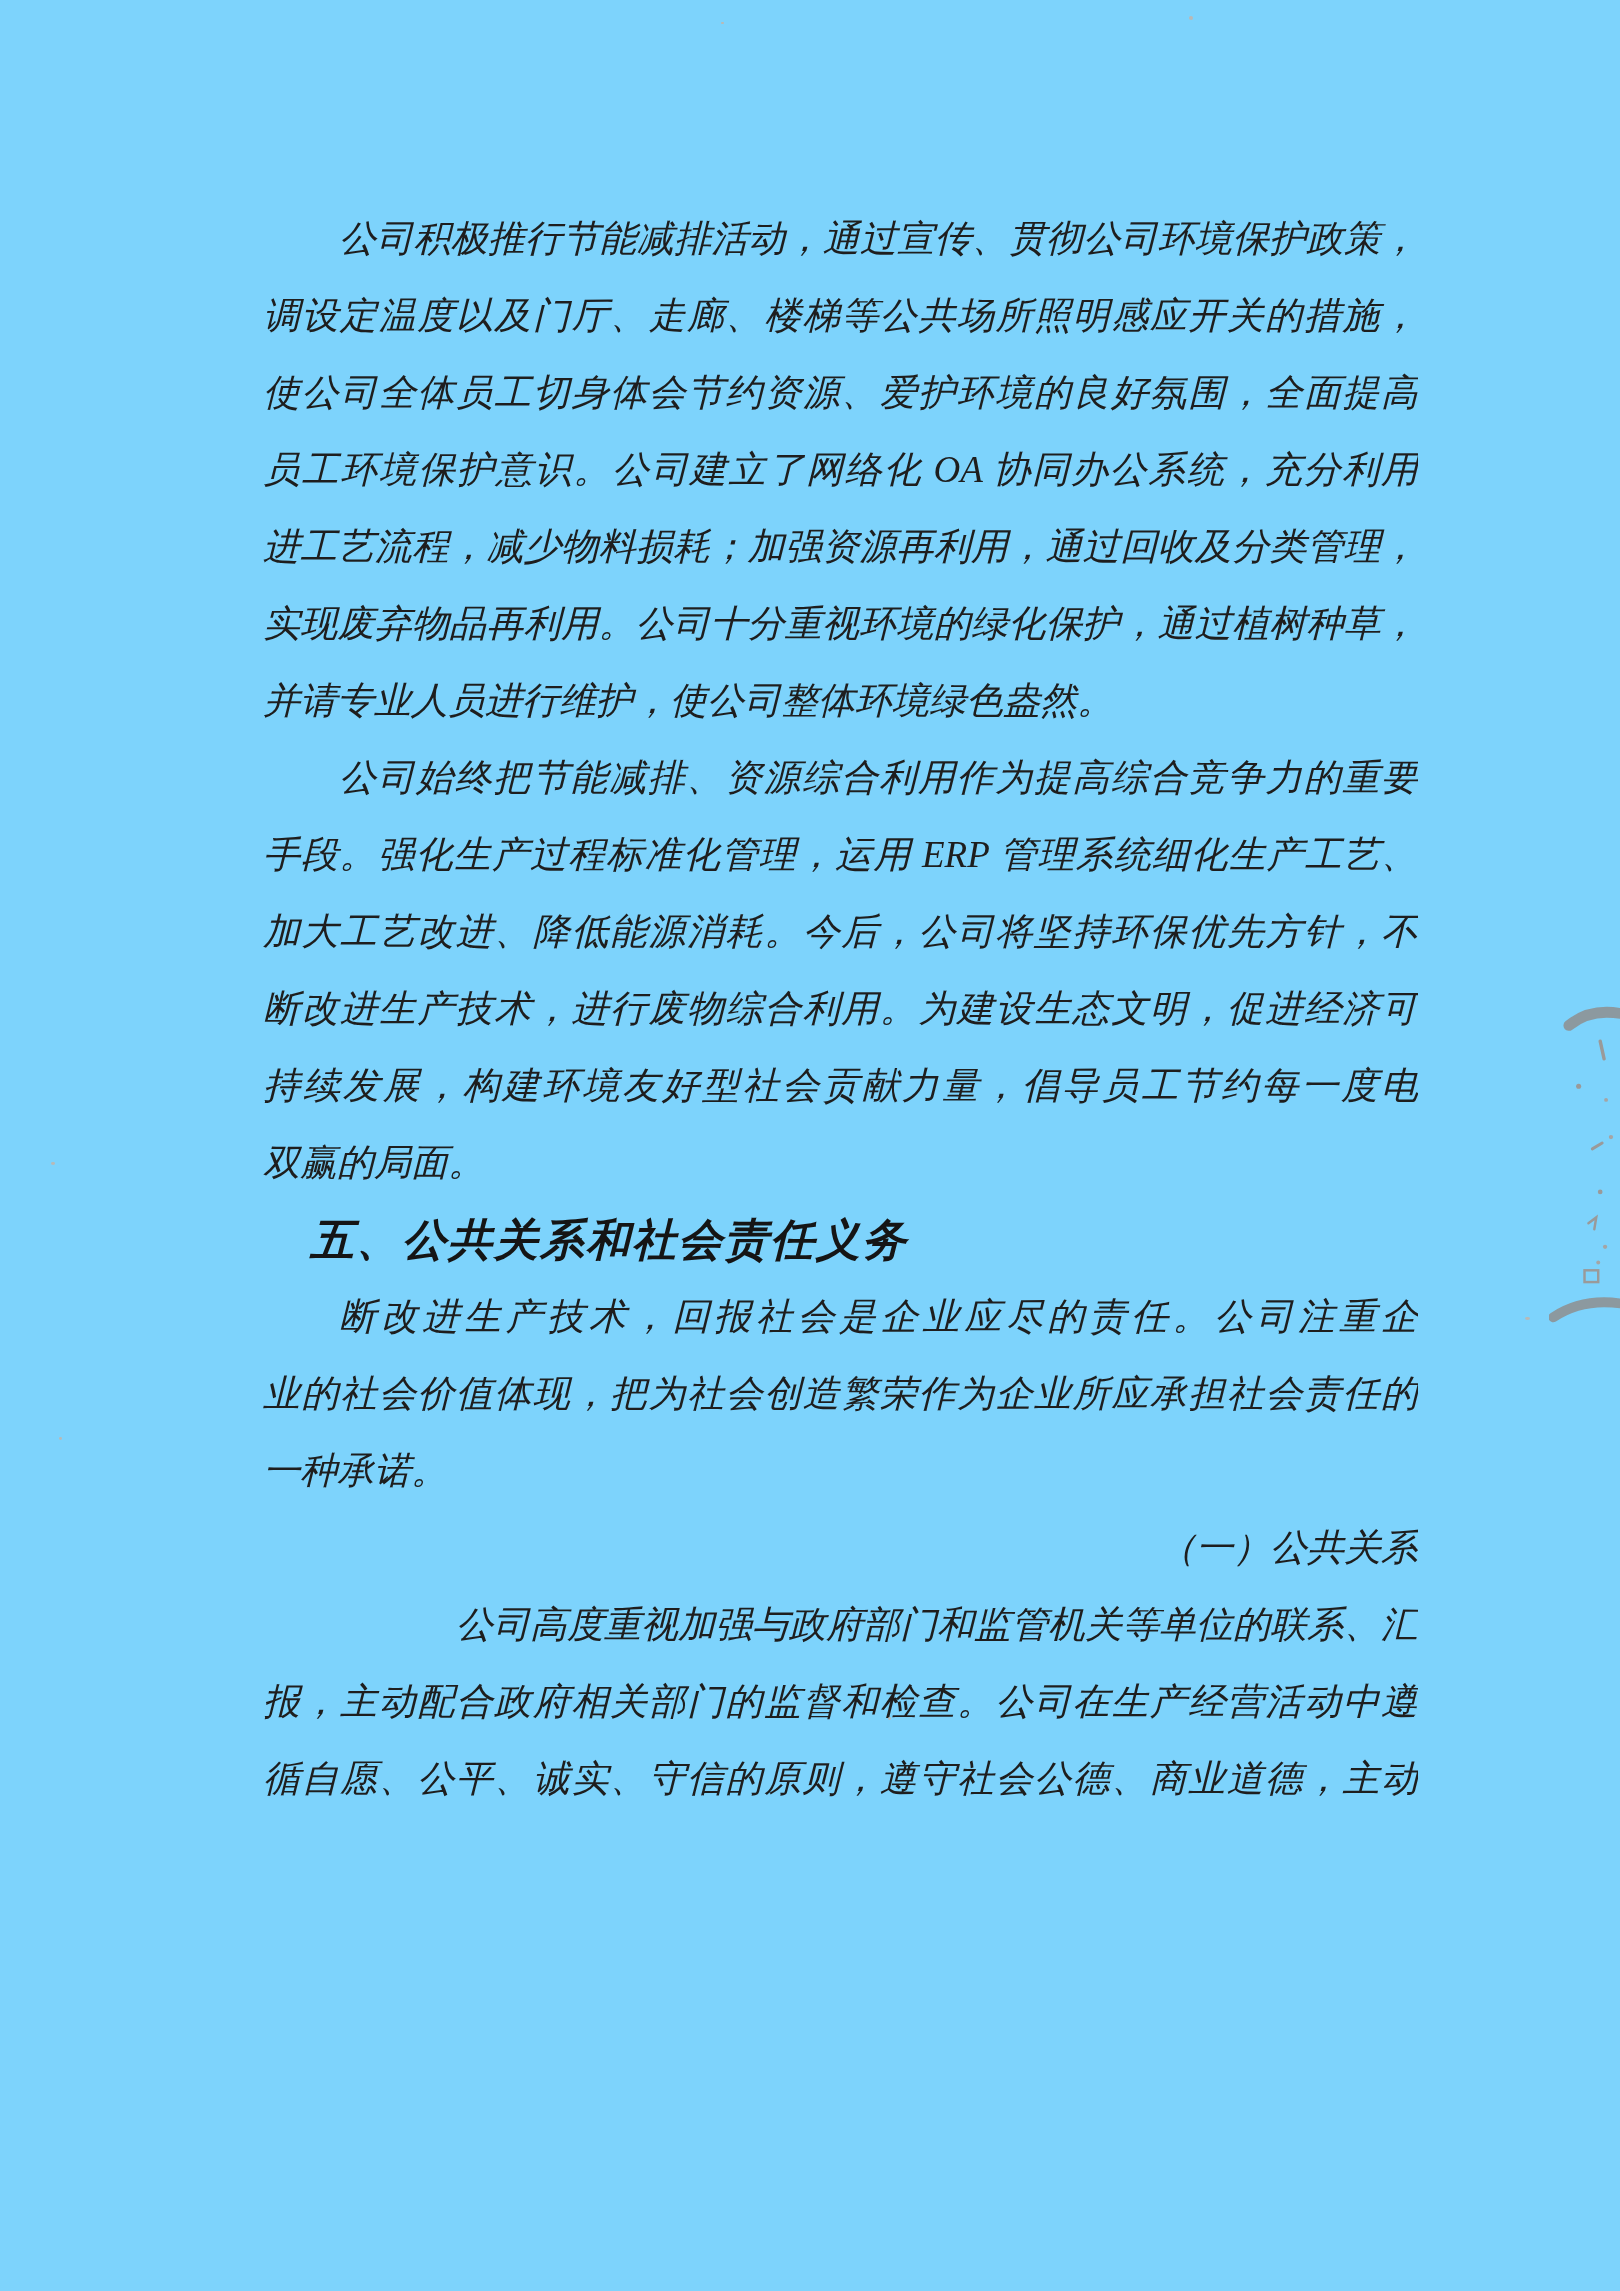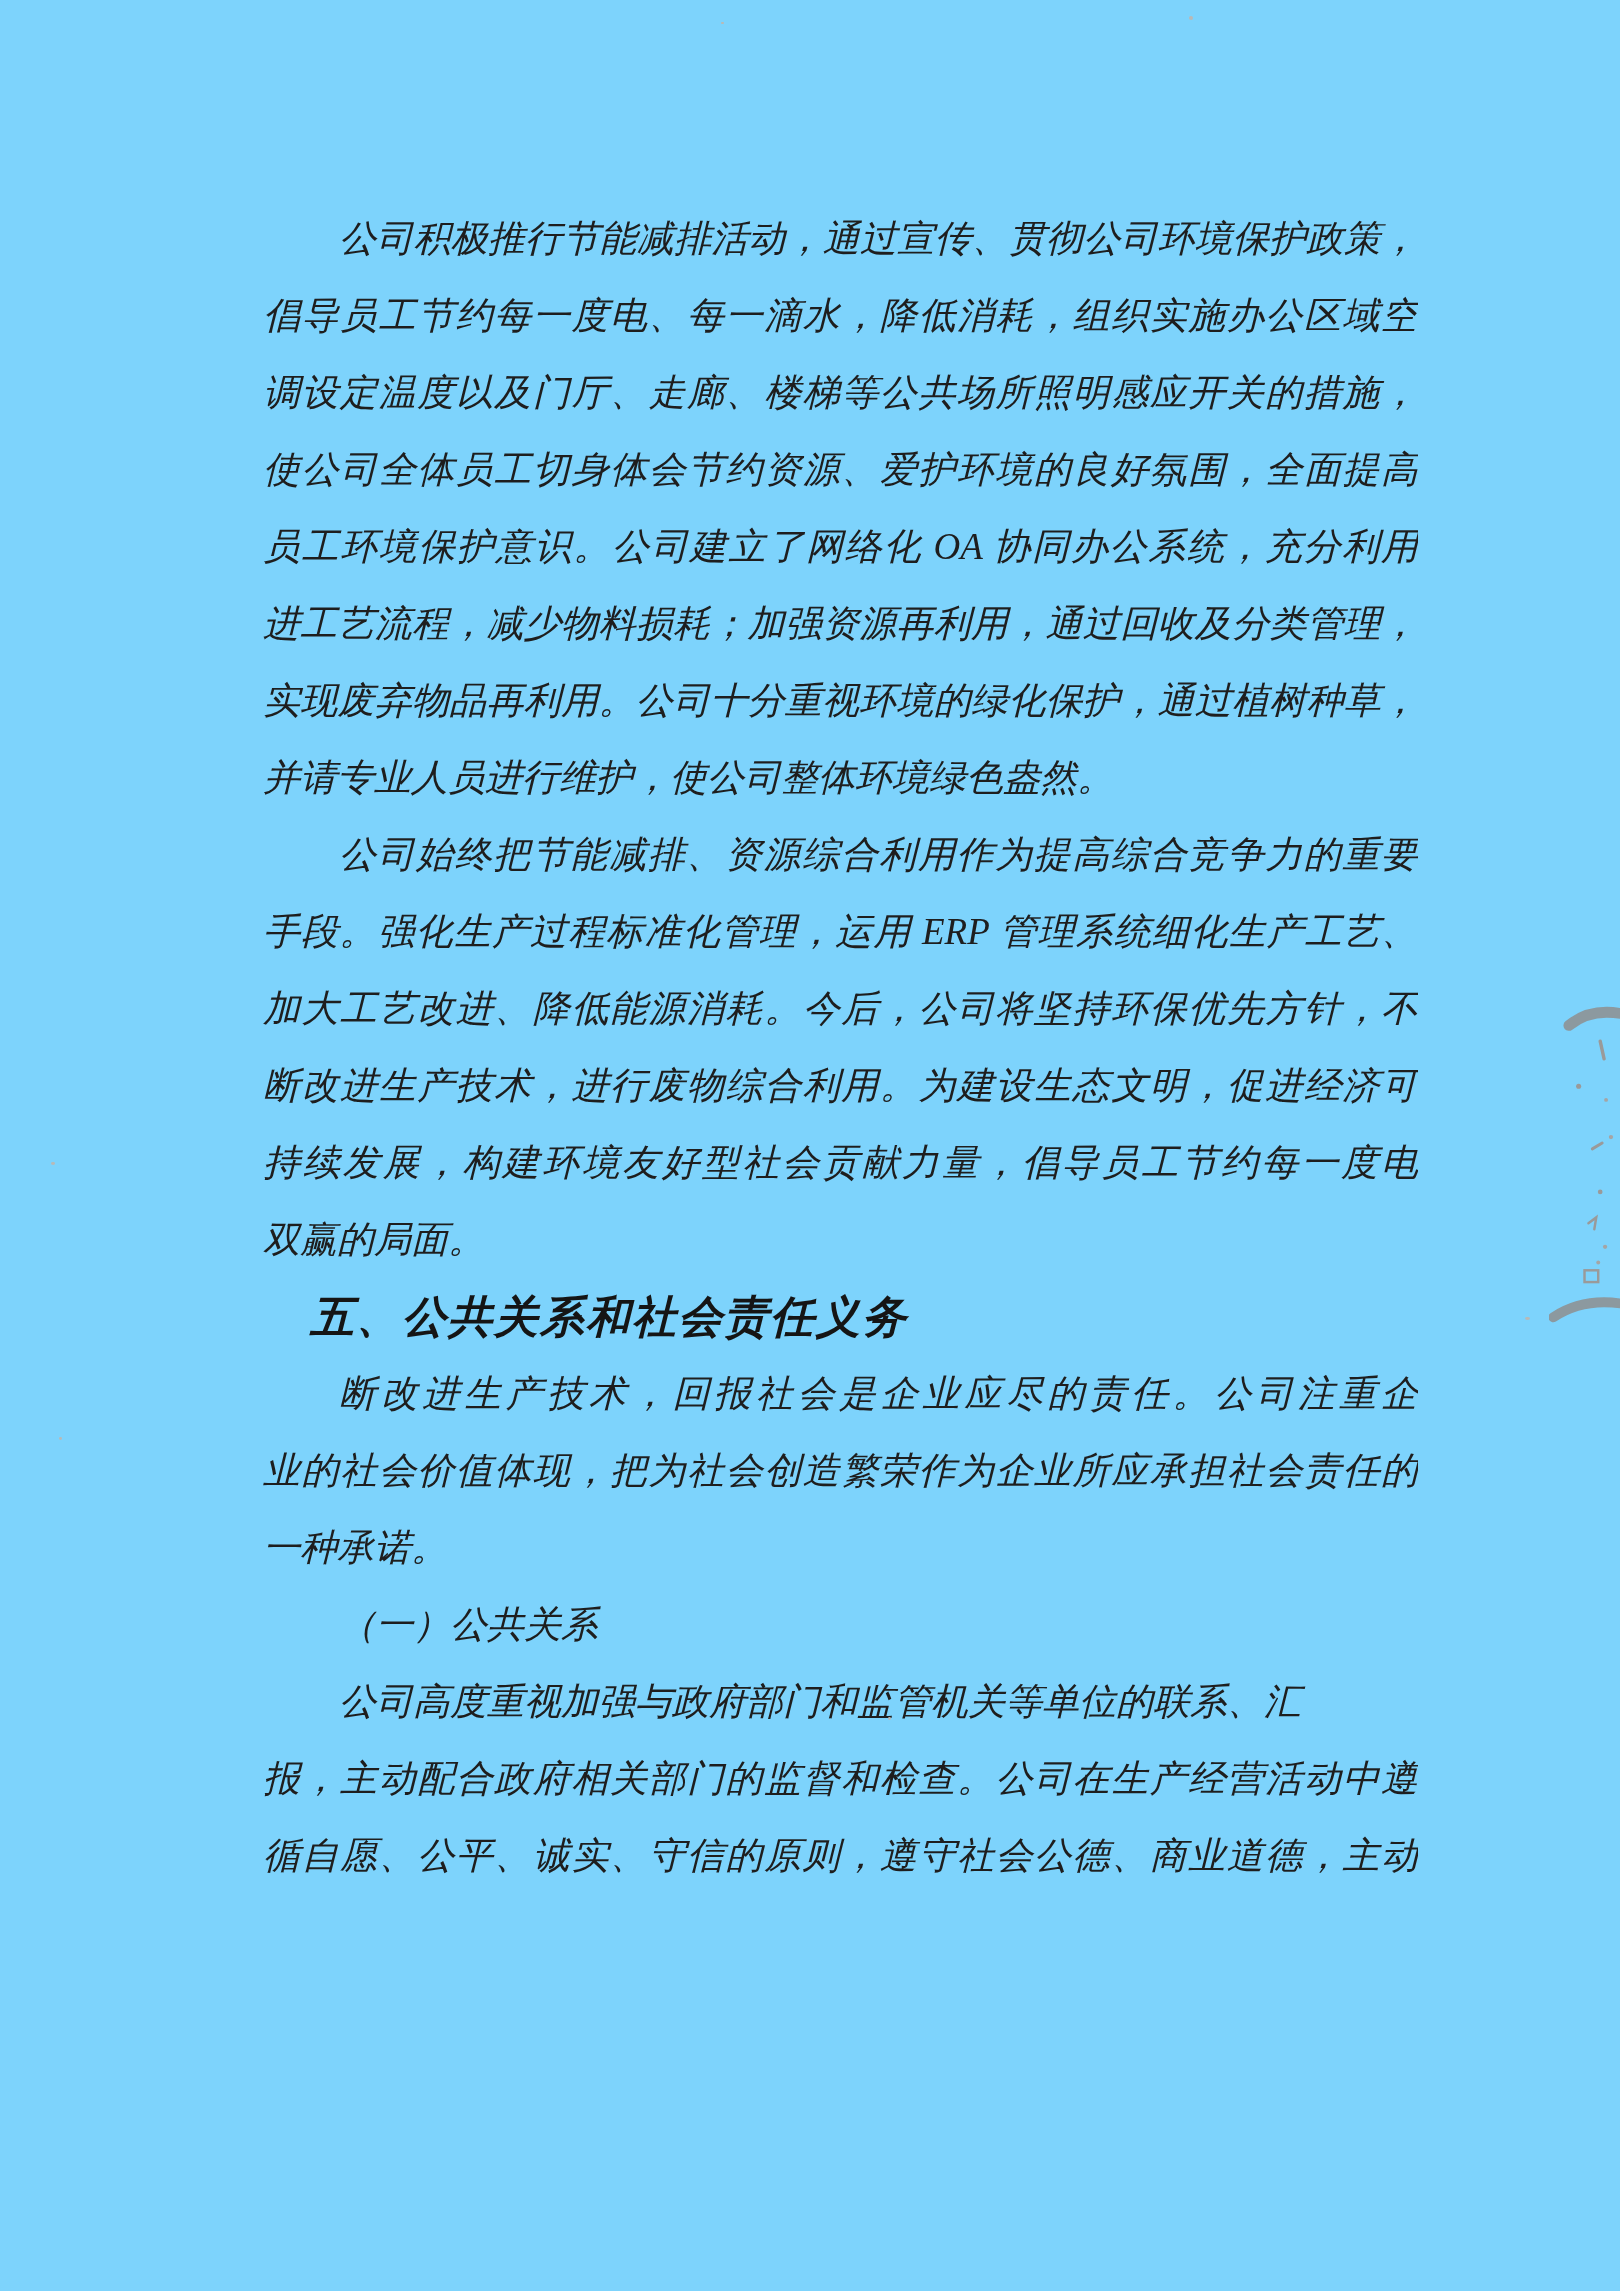--- a/index.html
+++ b/index.html
@@ -26,21 +26,21 @@
   }
   .line{
     height:77px;
     overflow:hidden;
     white-space:normal;
   }
   .j{
     text-align:justify;
     text-align-last:justify;
   }
-  .ind{ text-indent:76px; }
+  .ind{ text-indent:76px;text-align:right; }
   .heading{
     font-family:"Liberation Sans","DejaVu Sans",sans-serif;
     font-weight:bold;
     font-size:44px;
     text-indent:47px;
     letter-spacing:2px;
     color:#151515;
   }
   
   .stamp{
@@ -55,21 +55,20 @@
   }
 </style>
 </head>
 <body>
 
 <div class="page">
 
   <div class="textblock">
 
     <div class="line j ind">公司积极推行节能减排活动，通过宣传、贯彻公司环境保护政策，</div>
-    <div class="line j">倡导员工节约每一度电、每一滴水，降低消耗，组织实施办公区域空</div>
     <div class="line j">调设定温度以及门厅、走廊、楼梯等公共场所照明感应开关的措施，</div>
     <div class="line j">使公司全体员工切身体会节约资源、爱护环境的良好氛围，全面提高</div>
     <div class="line j">员工环境保护意识。公司建立了网络化 OA 协同办公系统，充分利用</div>
     <div class="line j">进工艺流程，减少物料损耗；加强资源再利用，通过回收及分类管理，</div>
     <div class="line j">实现废弃物品再利用。公司十分重视环境的绿化保护，通过植树种草，</div>
     <div class="line">并请专业人员进行维护，使公司整体环境绿色盎然。</div>
 
     <div class="line j ind">公司始终把节能减排、资源综合利用作为提高综合竞争力的重要</div>
     <div class="line j">手段。强化生产过程标准化管理，运用 ERP 管理系统细化生产工艺、</div>
     <div class="line j">加大工艺改进、降低能源消耗。今后，公司将坚持环保优先方针，不</div>

